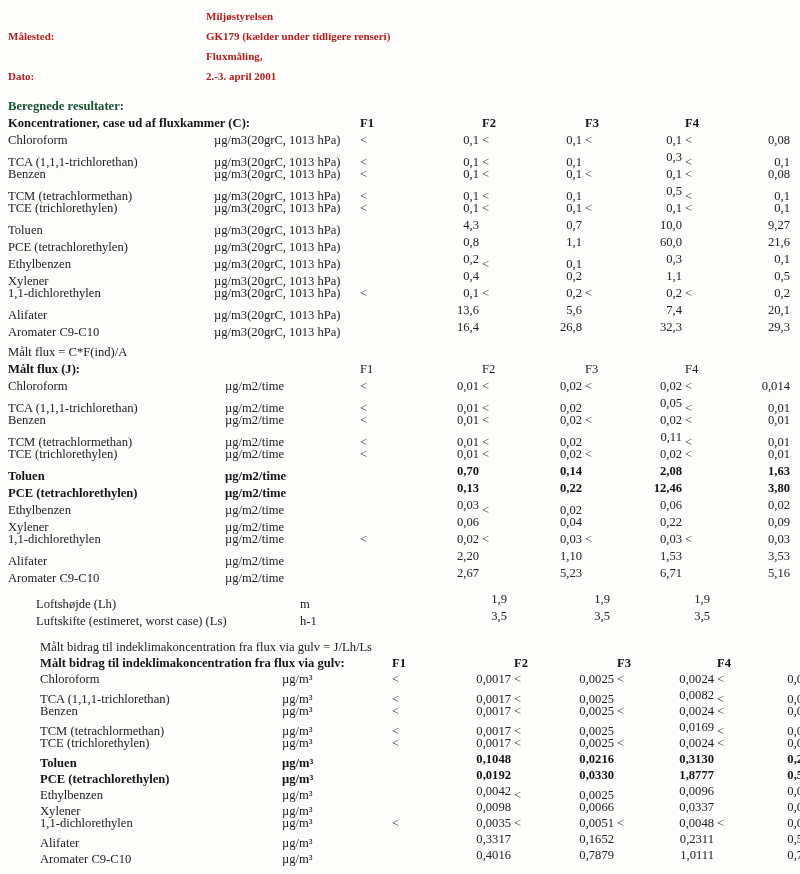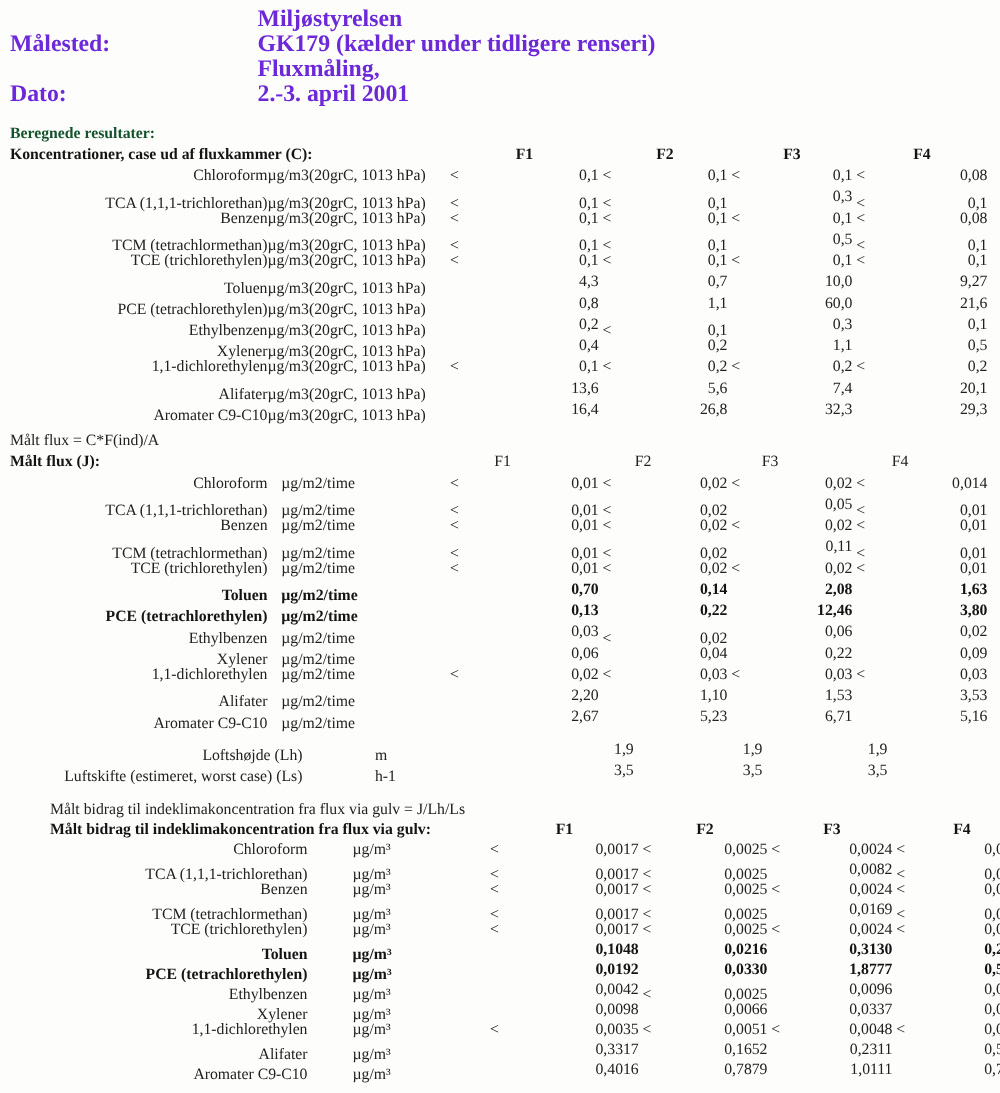--- a/index.html
+++ b/index.html
@@ -7,50 +7,50 @@
     width:800px;height:874px;
     background:#fdfdfb;
     font-family:"Liberation Serif","DejaVu Serif",serif;
     font-size:12.6px;
     color:#212121;
     overflow:hidden;
   }
   .page{padding:6px 4px 0 8px;width:788px;}
 
   
-  .doc-header{font-weight:bold;font-size:19px;color:#6d28d9;}
+  .doc-header{font-weight:bold;font-size:11px;color:#b91c1c;}
   .h-row{display:flex;height:20px;line-height:20px;}
   .h-left{width:198px;flex:none;white-space:nowrap;}
   .h-right{flex:1;white-space:nowrap;}
 
   .results-heading{margin-top:12px;height:17px;line-height:17px;font-weight:bold;color:#14532d;white-space:nowrap;}
 
   
   .grid{
     display:grid;
     grid-template-columns:206px 146px 122px 103px 100px 108px;
     height:17px;line-height:17px;
     align-items:baseline;
   }
   .sec-3 .grid{height:16px;line-height:16px;}
   .formula{height:17px;line-height:17px;white-space:nowrap;}
   .sec-3 .formula{height:16px;line-height:16px;}
 
-  .name{white-space:nowrap;overflow:visible;text-align:right;}
+  .name{white-space:nowrap;overflow:visible;}
   .unit{white-space:nowrap;font-family:Liberation Serif, serif;}
   .sec-1 .unit{padding-left:11px;}
   .sec-2 .unit{padding-left:58px;}
   .sec-3 .unit{padding-left:36px;}
 
   .fcell{display:flex;justify-content:space-between;padding-right:3px;}
   .fcell .lt{text-align:left;}
   .fcell .val{text-align:right;}
 
   .title-cell{grid-column:1 / 3;font-weight:bold;white-space:nowrap;color:#141414;}
-  .colhead{text-align:center;padding-right:3px;}
+  .colhead{text-align:left;padding-right:3px;}
   .sec-0 .colhead,.sec-3 .colhead{font-weight:bold;color:#141414;}
   .sec-1 .colhead{padding-right:38px;}
 
   .bold{font-weight:bold;color:#141414;}
 
   .sec-1{margin-top:8px;}
   .sec-2{margin-top:9px;margin-left:28px;}
   .sec-3{margin-top:14px;margin-left:32px;}
 </style>
 </head>

